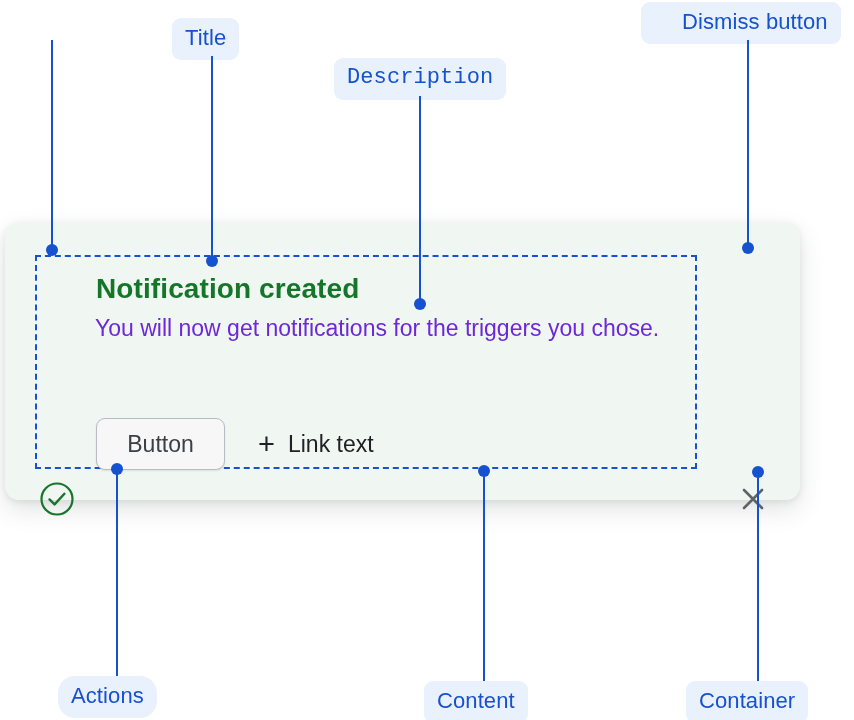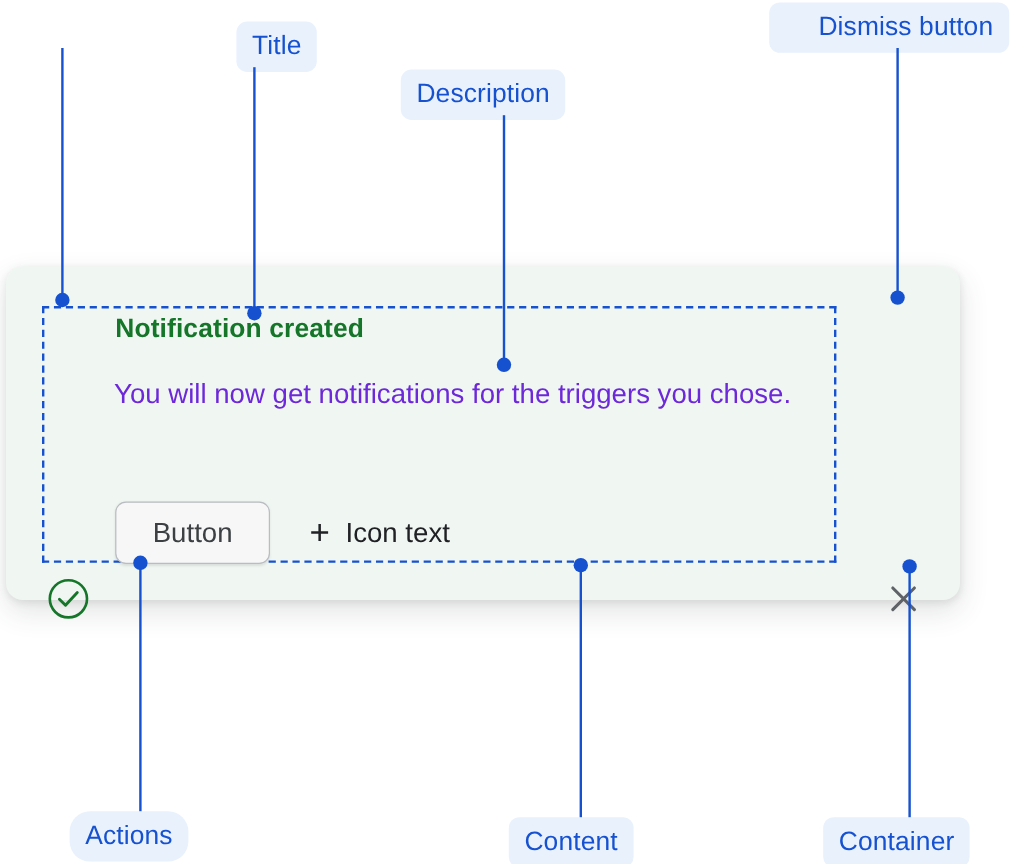--- a/index.html
+++ b/index.html
@@ -80,22 +80,22 @@
     left: 34px;
     top: 259px;
     width: 36px;
     height: 36px;
   }
 
   
   #notif-title {
     position: absolute;
     left: 96px;
-    top: 261px;
-    font-size: 22px;
+    top: 272px;
+    font-size: 28px;
     font-weight: bold;
     color: #15762a;
     letter-spacing: 0.1px;
     line-height: 1.2;
   }
   #notif-desc {
     position: absolute;
     left: 95px;
     top: 308px;
     width: 600px;
@@ -178,32 +178,32 @@
   <div id="content-rect"></div>
 
   <div id="notif-title">Notification created</div>
 
   <div id="notif-desc">You will now get notifications for the triggers you chose.</div>
 
   <div id="actions-row">
     <button id="action-button">Button</button>
     <div id="action-link">
       <span class="plus-glyph">+</span>
-      <span>Icon text</span>
+      <span>Link text</span>
     </div>
   </div>
 
   <div class="leader" style="left:51px; top:40px; height:210px;"></div>
   <div class="dot" style="left:46px; top:244px;"></div>
 
-  <div class="chip" style="left:172px; top:18px;margin-left:25px;">Title</div>
+  <div class="chip" style="left:172px; top:18px;">Title</div>
   <div class="leader" style="left:211px; top:56px; height:205px;"></div>
   <div class="dot" style="left:206px; top:255px;"></div>
 
-  <div class="chip" style="left:334px; top:58px;">Description</div>
+  <div class="chip" style="left:334px; top:58px;font-family:Liberation Mono, monospace;">Description</div>
   <div class="leader" style="left:419px; top:96px; height:208px;"></div>
   <div class="dot" style="left:414px; top:298px;"></div>
 
   <div class="chip" style="left:641px; top:2px;padding-left:41px;">Dismiss button</div>
   <div class="leader" style="left:747px; top:40px; height:210px;"></div>
   <div class="dot" style="left:742px; top:242px;"></div>
 
   <div class="chip" style="left:58px; top:676px;border-radius:17px;">Actions</div>
   <div class="leader" style="left:116px; top:469px; height:207px;"></div>
   <div class="dot" style="left:111px; top:463px;"></div>

